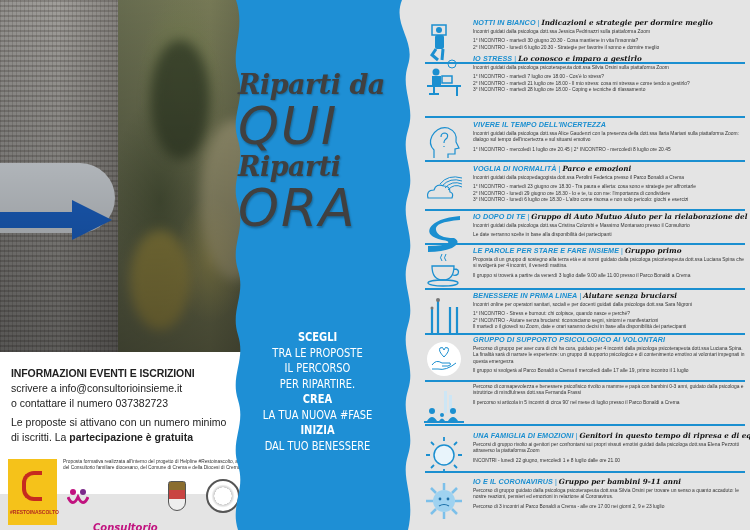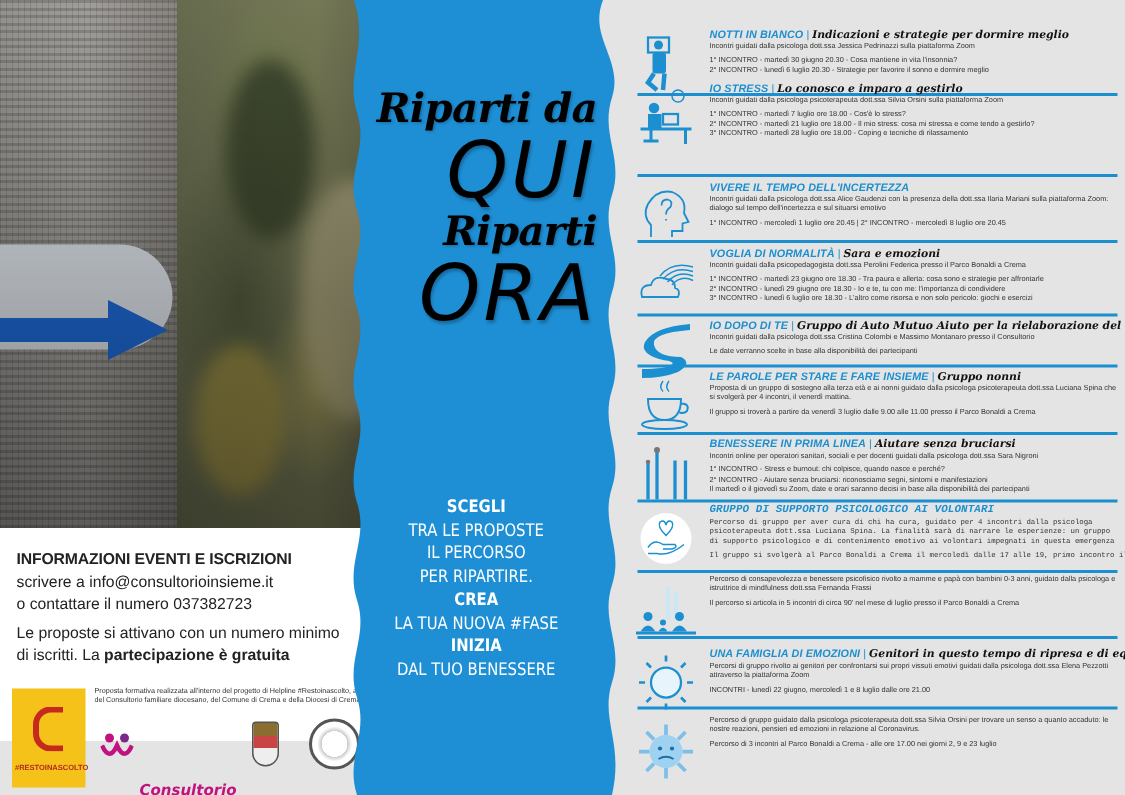--- a/index.html
+++ b/index.html
@@ -35,21 +35,21 @@
   .logo-help .txt{position:absolute;left:2px;top:50px;width:45px;font-size:5px;color:#b42a20;text-align:center;font-weight:bold;}
   .logo-desc{position:absolute;left:55px;top:0;width:190px;font-size:4.8px;line-height:6px;color:#333;}
   .logo-ci{position:absolute;left:57px;top:27px;width:85px;height:24px;}
   .logo-ci .fig{position:absolute;left:2px;top:2px;width:22px;height:20px;}
   .logo-ci .name{position:absolute;left:28px;top:0;font-size:10px;font-weight:bold;font-style:italic;color:#c1127f;line-height:10px;font-family:"DejaVu Sans",sans-serif;margin-top:37px;}
   .logo-crest{position:absolute;left:160px;top:22px;width:18px;height:30px;background:linear-gradient(180deg,#8a6d2f 0%,#8a6d2f 30%,#c94442 30%,#c94442 60%,#eee 60%);border-radius:3px 3px 10px 10px;border:1px solid #555;}
   .logo-seal{position:absolute;left:198px;top:20px;width:34px;height:34px;border-radius:50%;border:2px solid #555;background:radial-gradient(circle,#fff 40%,#ccc 41%,#fff 55%);}
 
   
   .band{position:absolute;left:216px;top:0;width:200px;height:530px;}
-  .hero{position:absolute;left:238px;top:58px;width:160px;text-align:right;color:#000000;}
+  .hero{position:absolute;left:238px;top:70px;width:160px;text-align:left;color:#404040;}
   .hero .script{font-family:"DejaVu Serif",serif;font-style:italic;font-weight:bold;font-size:27px;line-height:30px;letter-spacing:-0.5px;text-shadow:1px 1px 2px rgba(0,0,0,0.25);}
   .hero .big{font-family:"DejaVu Sans",sans-serif;font-weight:normal;font-style:italic;font-size:52px;line-height:52px;letter-spacing:2px;text-shadow:1px 2px 2px rgba(0,0,0,0.25);}
   .tagline{position:absolute;left:245px;top:330px;width:145px;text-align:center;color:#ffffff;font-family:"DejaVu Sans",sans-serif;font-size:11.5px;line-height:15.5px;transform:scaleX(0.86);transform-origin:center top;}
   .tagline .strong{font-weight:bold;}
 
   
   .events{position:absolute;left:420px;top:0;width:330px;height:530px;}
   .event{position:absolute;left:0;width:330px;}
   .event .icon{position:absolute;left:4px;top:4px;width:40px;height:40px;}
   .event .body{position:absolute;left:53px;top:0;width:272px;}
@@ -190,21 +190,21 @@
       </div>
     </div>
     <div class="divider" style="top:160px;"></div>
 
     <div class="event" style="top:164px;height:44px;">
       <svg class="icon" viewBox="0 0 40 40">
         <path d="M4 30 Q2 22 10 22 Q12 15 20 18 Q26 18 26 24 Q30 25 28 30 Z" stroke="#1b8fd0" stroke-width="1.2" fill="none"></path>
         <path d="M16 16 Q24 6 38 10 M18 18 Q26 9 38 13 M21 20 Q28 12 38 16 M24 22 Q30 15 38 19" stroke="#1b8fd0" stroke-width="1" fill="none"></path>
       </svg>
       <div class="body">
-        <div class="ev-title"><span class="t1">VOGLIA DI NORMALITÀ</span> <span class="sep">|</span> <span class="t2">Sara e emozioni</span></div>
+        <div class="ev-title"><span class="t1">VOGLIA DI NORMALITÀ</span> <span class="sep">|</span> <span class="t2">Parco e emozioni</span></div>
         <div class="ev-desc">Incontri guidati dalla psicopedagogista dott.ssa Perolini Federica presso il Parco Bonaldi a Crema</div>
         <div class="ev-lines">
           <div class="ev-line">1° INCONTRO - martedì 23 giugno ore 18.30 - Tra paura e allerta: cosa sono e strategie per affrontarle</div>
           <div class="ev-line">2° INCONTRO - lunedì 29 giugno ore 18.30 - Io e te, tu con me: l'importanza di condividere</div>
           <div class="ev-line">3° INCONTRO - lunedì 6 luglio ore 18.30 - L'altro come risorsa e non solo pericolo: giochi e esercizi</div>
         </div>
       </div>
     </div>
     <div class="divider" style="top:209px;"></div>
 
@@ -222,21 +222,21 @@
     </div>
     <div class="divider" style="top:243px;"></div>
 
     <div class="event" style="top:246px;height:40px;">
       <svg class="icon" viewBox="0 0 40 40">
         <path d="M18 4 Q15 8 18 11 M22 4 Q19 8 22 11" stroke="#1b8fd0" stroke-width="1" fill="none"></path>
         <path d="M8 16 L30 16 Q30 30 19 30 Q8 30 8 16 Z M30 19 Q36 19 34 24 Q32 26 29 25" stroke="#1b8fd0" stroke-width="1.3" fill="none"></path>
         <ellipse cx="19" cy="33" rx="15" ry="3" stroke="#1b8fd0" stroke-width="1.3" fill="none"></ellipse>
       </svg>
       <div class="body">
-        <div class="ev-title"><span class="t1">LE PAROLE PER STARE E FARE INSIEME</span> <span class="sep">|</span> <span class="t2">Gruppo nonni</span></div>
+        <div class="ev-title"><span class="t1">LE PAROLE PER STARE E FARE INSIEME</span> <span class="sep">|</span> <span class="t2">Gruppo primo</span></div>
         <div class="ev-desc">Proposta di un gruppo di sostegno alla terza età e ai nonni guidato dalla psicologa psicoterapeuta dott.ssa Luciana Spina che si svolgerà per 4 incontri, il venerdì mattina.</div>
         <div class="ev-lines">
           <div class="ev-line">Il gruppo si troverà a partire da venerdì 3 luglio dalle 9.00 alle 11.00 presso il Parco Bonaldi a Crema</div>
         </div>
       </div>
     </div>
     <div class="divider" style="top:288px;"></div>
 
     <div class="event" style="top:291px;height:40px;">
       <svg class="icon" viewBox="0 0 40 40">
@@ -249,21 +249,21 @@
         <div class="ev-desc">Incontri online per operatori sanitari, sociali e per docenti guidati dalla psicologa dott.ssa Sara Nigroni</div>
         <div class="ev-lines">
           <div class="ev-line">1° INCONTRO - Stress e burnout: chi colpisce, quando nasce e perché?</div>
           <div class="ev-line">2° INCONTRO - Aiutare senza bruciarsi: riconosciamo segni, sintomi e manifestazioni</div>
           <div class="ev-line">Il martedì o il giovedì su Zoom, date e orari saranno decisi in base alla disponibilità dei partecipanti</div>
         </div>
       </div>
     </div>
     <div class="divider" style="top:333px;"></div>
 
-    <div class="event" style="top:335px;height:43px;font-family:Liberation Mono, monospace;">
+    <div class="event" style="top:335px;height:43px;">
       <svg class="icon" viewBox="0 0 40 40">
         <circle cx="20" cy="20" r="17" fill="#ffffff"></circle>
         <path d="M20 18 Q14 12 16 9 Q19 7 20 11 Q21 7 24 9 Q26 12 20 18 Z" stroke="#1b8fd0" stroke-width="1" fill="none"></path>
         <path d="M8 26 Q12 20 18 24 L26 24 Q28 26 24 27 L18 27 M8 30 L14 30 Q22 32 32 24" stroke="#1b8fd0" stroke-width="1" fill="none"></path>
       </svg>
       <div class="body">
         <div class="ev-title"><span class="t1">GRUPPO DI SUPPORTO PSICOLOGICO AI VOLONTARI</span></div>
         <div class="ev-desc">Percorso di gruppo per aver cura di chi ha cura, guidato per 4 incontri dalla psicologa psicoterapeuta dott.ssa Luciana Spina. La finalità sarà di narrare le esperienze: un gruppo di supporto psicologico e di contenimento emotivo ai volontari impegnati in questa emergenza</div>
         <div class="ev-lines">
           <div class="ev-line">Il gruppo si svolgerà al Parco Bonaldi a Crema il mercoledì dalle 17 alle 19, primo incontro il 1 luglio</div>
@@ -310,20 +310,21 @@
 
     <div class="event" style="top:477px;height:40px;">
       <svg class="icon" viewBox="0 0 40 40">
         <circle cx="20" cy="20" r="11" fill="#9fd2f0"></circle>
         <path d="M20 2 L20 9 M20 31 L20 38 M2 20 L9 20 M31 20 L38 20 M7 7 L12 12 M28 28 L33 33 M33 7 L28 12 M7 33 L12 28" stroke="#7cc0ea" stroke-width="2.5"></path>
         <circle cx="16" cy="18" r="1.4" fill="#1b6fa8"></circle>
           <circle cx="24" cy="18" r="1.4" fill="#1b6fa8"></circle>
         <path d="M15 25 Q20 22 25 25" stroke="#1b6fa8" stroke-width="1.2" fill="none"></path>
       </svg>
       <div class="body">
+        <div class="ev-title"><span class="t1">IO E IL CORONAVIRUS</span> <span class="sep">|</span> <span class="t2">Gruppo per bambini 9-11 anni</span></div>
         <div class="ev-desc">Percorso di gruppo guidato dalla psicologa psicoterapeuta dott.ssa Silvia Orsini per trovare un senso a quanto accaduto: le nostre reazioni, pensieri ed emozioni in relazione al Coronavirus.</div>
         <div class="ev-lines">
           <div class="ev-line">Percorso di 3 incontri al Parco Bonaldi a Crema - alle ore 17.00 nei giorni 2, 9 e 23 luglio</div>
         </div>
       </div>
     </div>
 
   </div>
 </div>
 

